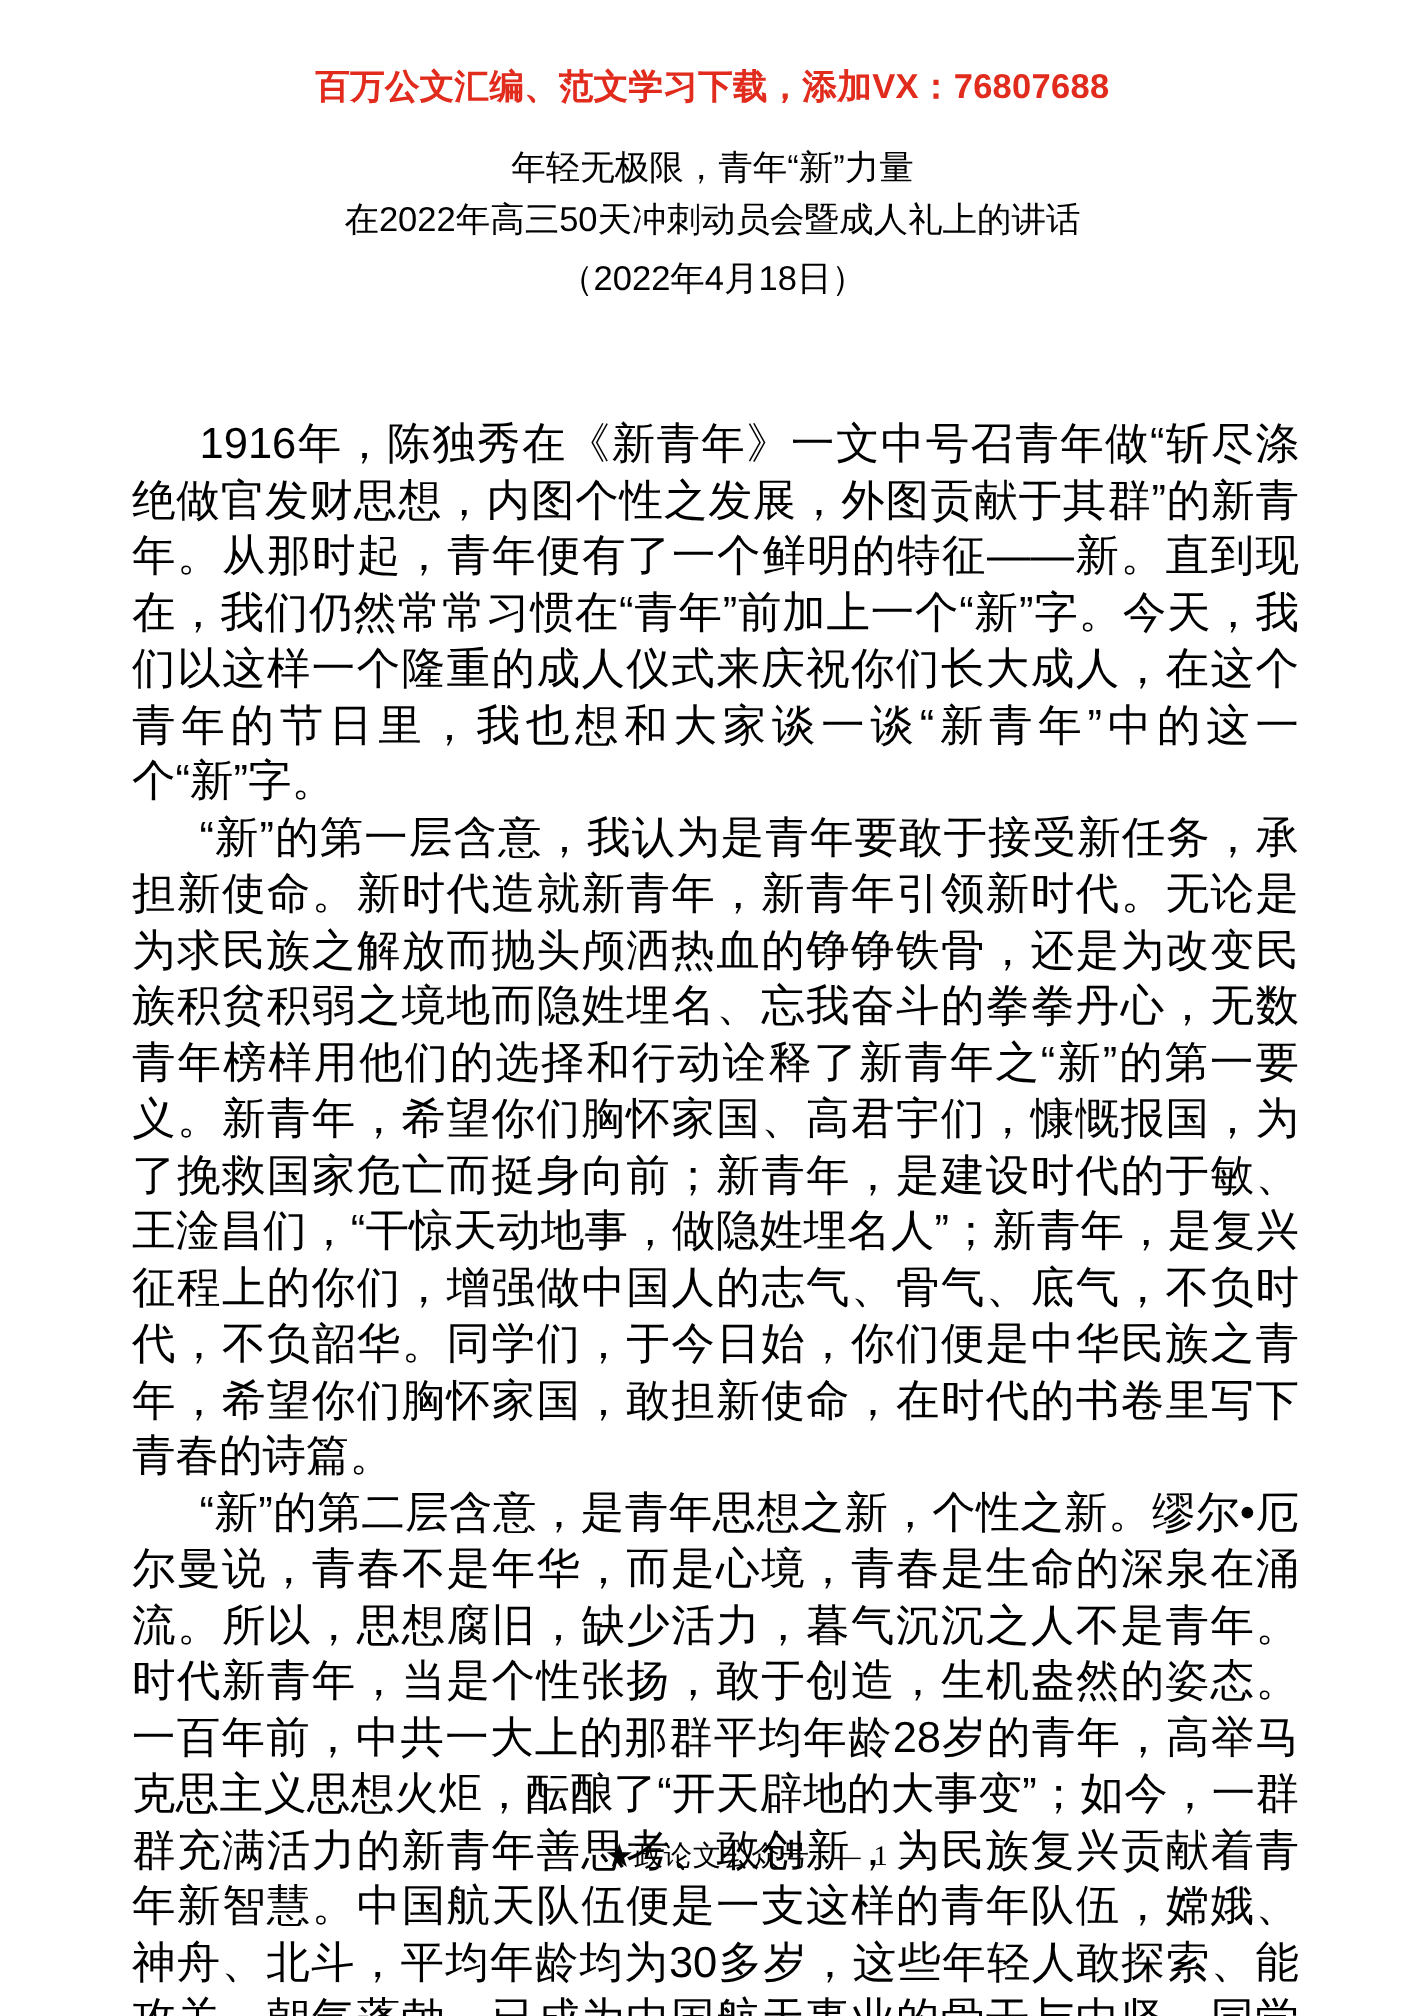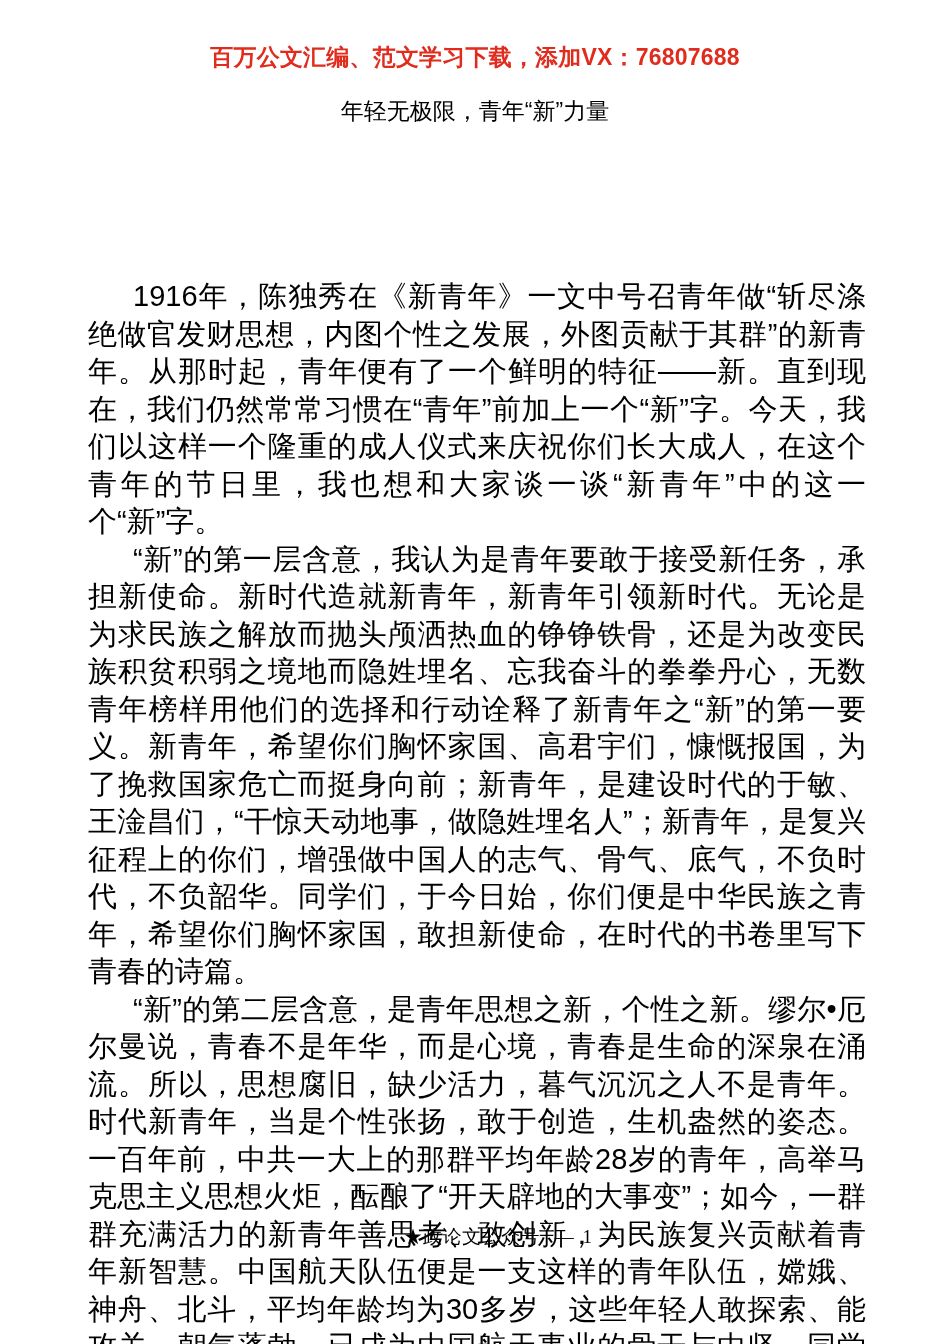--- a/index.html
+++ b/index.html
@@ -86,20 +86,22 @@
 </style>
 </head>
 <body>
 
 <div class="page">
 
   <div class="promo-banner" style="color:#E02B1D;">百万公文汇编、范文学习下载，添加VX：76807688</div>
 
   <div class="title-block">
     <div class="title-line">年轻无极限，青年“新”力量</div>
+    <div class="title-line">在2022年高三50天冲刺动员会暨成人礼上的讲话</div>
+    <div class="title-line date-line">（2022年4月18日）</div>
   </div>
 
   <div class="body-block">
     <p class="para">1916年，陈独秀在《新青年》一文中号召青年做“斩尽涤绝做官发财思想，内图个性之发展，外图贡献于其群”的新青年。从那时起，青年便有了一个鲜明的特征——新。直到现在，我们仍然常常习惯在“青年”前加上一个“新”字。今天，我们以这样一个隆重的成人仪式来庆祝你们长大成人，在这个青年的节日里，我也想和大家谈一谈“新青年”中的这一个“新”字。</p>
     <p class="para">“新”的第一层含意，我认为是青年要敢于接受新任务，承担新使命。新时代造就新青年，新青年引领新时代。无论是为求民族之解放而抛头颅洒热血的铮铮铁骨，还是为改变民族积贫积弱之境地而隐姓埋名、忘我奋斗的拳拳丹心，无数青年榜样用他们的选择和行动诠释了新青年之“新”的第一要义。新青年，希望你们胸怀家国、高君宇们，慷慨报国，为了挽救国家危亡而挺身向前；新青年，是建设时代的于敏、王淦昌们，“干惊天动地事，做隐姓埋名人”；新青年，是复兴征程上的你们，增强做中国人的志气、骨气、底气，不负时代，不负韶华。同学们，于今日始，你们便是中华民族之青年，希望你们胸怀家国，敢担新使命，在时代的书卷里写下青春的诗篇。</p>
     <p class="para">“新”的第二层含意，是青年思想之新，个性之新。缪尔•厄尔曼说，青春不是年华，而是心境，青春是生命的深泉在涌流。所以，思想腐旧，缺少活力，暮气沉沉之人不是青年。时代新青年，当是个性张扬，敢于创造，生机盎然的姿态。一百年前，中共一大上的那群平均年龄28岁的青年，高举马克思主义思想火炬，酝酿了“开天辟地的大事变”；如今，一群群充满活力的新青年善思考、敢创新，为民族复兴贡献着青年新智慧。中国航天队伍便是一支这样的青年队伍，嫦娥、神舟、北斗，平均年龄均为30多岁，这些年轻人敢探索、能攻关，朝气蓬勃，已成为中国航天事业的骨干与中坚。同学们，希望你们勇敢的、努力的做好新时代的拥有新思想与新个性的青年，用你们的眼去看崭新的风景，而不是做一只井底之蛙，视野所及只是那井口大的天地；用你的脚去探索未知的领地，而不是故步自封，最终成为夜郎自大的笑话；用你思想的触须去攀爬每一个知识的高山，去钻研去创造，而不是只会按图索骥，让你的头</p>
   </div>
 
   <div class="footer">
     <span class="footer-inner">

